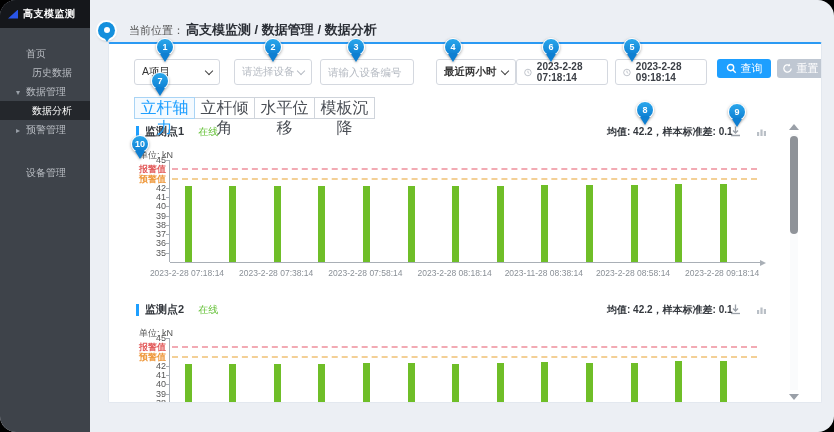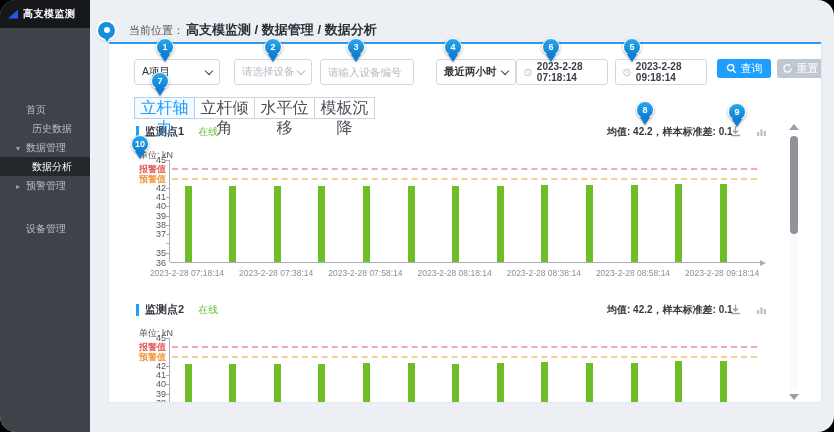--- a/index.html
+++ b/index.html
@@ -6,21 +6,21 @@
   html,body { background:#000; font-family:"Liberation Sans","DejaVu Sans",sans-serif; }
   #window {
     position:relative; width:834px; height:432px; background:#eceff4;
     border-radius:16px; overflow:hidden;
   }
   
   #sidebar { position:absolute; left:0; top:0; width:90px; height:432px; background:#3e434a; }
   #logo-bar { height:28px; background:#15171b; display:flex; align-items:center; padding-left:8px; }
   #logo-mark { width:10px; height:9px; background:#2a56e8; clip-path:polygon(0 100%,100% 0,100% 100%); margin-right:5px; }
   #logo-title { color:#fff; font-size:10px; font-weight:bold; letter-spacing:.5px; }
-  #menu { padding-top:24px;margin-top:48px; }
+  #menu { padding-top:16px; }
   .mitem { position:relative; height:19px; line-height:19px; font-size:10px; color:#b9bdc3; padding-left:16px; cursor:pointer; white-space:nowrap; }
   .mitem .caret { display:inline-block; width:10px; font-size:8px; color:#9aa0a8; }
   .mitem.indent { padding-left:32px; }
   .mitem.active { background:#24272c; color:#ffffff; }
   .mitem.gap { margin-top:24px; }
   
   #breadcrumb-row { position:absolute; left:98px; top:17px; height:26px; display:flex; align-items:center; }
   .geo-pin { position:relative; width:17px; height:17px; background:#1590dd; border-radius:50%; margin-right:14px; box-shadow:0 0 0 2px #fff,0 2px 3px rgba(0,0,0,.25); }
   .geo-pin::before { content:""; position:absolute; left:5.5px; top:5.5px; width:6px; height:6px; background:#fff; border-radius:50%; }
   .geo-pin::after { content:""; position:absolute; left:4.5px; top:14px; border:4px solid transparent; border-top:6px solid #1590dd; }
@@ -191,21 +191,21 @@
             <div class="ytick" style="top: 32.0909px;">41</div>
             <div class="ymark" style="top: 37.0909px;"></div>
             <div class="ytick" style="top: 41.3636px;">40</div>
             <div class="ymark" style="top: 46.3636px;"></div>
             <div class="ytick" style="top: 50.6364px;">39</div>
             <div class="ymark" style="top: 55.6364px;"></div>
             <div class="ytick" style="top: 59.9091px;">38</div>
             <div class="ymark" style="top: 64.9091px;"></div>
             <div class="ytick" style="top: 69.1818px;">37</div>
             <div class="ymark" style="top: 74.1818px;"></div>
-            <div class="ytick" style="top: 78.4545px; margin-top: 20px;">36</div>
+            <div class="ytick" style="top: 78.4545px;">36</div>
             <div class="ymark" style="top: 83.4545px;"></div>
             <div class="ytick" style="top: 87.7273px;">35</div>
             <div class="ymark" style="top: 92.7273px;"></div>
             <div class="thline" style="top: 8.27273px; border-top-color: rgb(242, 170, 180);"></div>
             <div class="thlabel" style="top: 3.27273px; color: rgb(227, 93, 93);">报警值</div>
             <div class="thline" style="top: 17.5455px; border-top-color: rgb(243, 208, 150);"></div>
             <div class="thlabel" style="top: 12.5455px; color: rgb(239, 154, 63);">预警值</div>
             <div class="vbar" style="left: 14.5px; top: 25.9636px; height: 76.0364px; background: rgb(111, 190, 40);"></div>
             <div class="vbar" style="left: 59.1px; top: 25.9636px; height: 76.0364px; background: rgb(111, 190, 40);"></div>
             <div class="vbar" style="left: 103.7px; top: 25.5px; height: 76.5px; background: rgb(111, 190, 40);"></div>
@@ -220,21 +220,21 @@
             <div class="vbar" style="left: 505.1px; top: 23.6455px; height: 78.3545px; background: rgb(111, 190, 40);"></div>
             <div class="vbar" style="left: 549.7px; top: 23.6455px; height: 78.3545px; background: rgb(111, 190, 40);"></div>
             <div class="xline"></div>
             <div class="xarrow"></div>
           </div>
           <div class="xlabels" style="top: 144px;">
             <div class="xlab" style="left: -37px;">2023-2-28 07:18:14</div>
             <div class="xlab" style="left: 52.2px;">2023-2-28 07:38:14</div>
             <div class="xlab" style="left: 141.4px;">2023-2-28 07:58:14</div>
             <div class="xlab" style="left: 230.6px;">2023-2-28 08:18:14</div>
-            <div class="xlab" style="left: 319.8px;">2023-2-28 08:38:14</div>
+            <div class="xlab" style="left: 319.8px;">2023-11-28 08:38:14</div>
             <div class="xlab" style="left: 409px;">2023-2-28 08:58:14</div>
             <div class="xlab" style="left: 498.2px;">2023-2-28 09:18:14</div>
           </div>
         </div>
         <div class="chart-sec" style="top: 258px;">
           <div class="sec-head">
             <div class="sec-bar"></div>
             <span class="sec-title">监测点2</span>
             <span class="sec-status">在线</span>
           </div>

